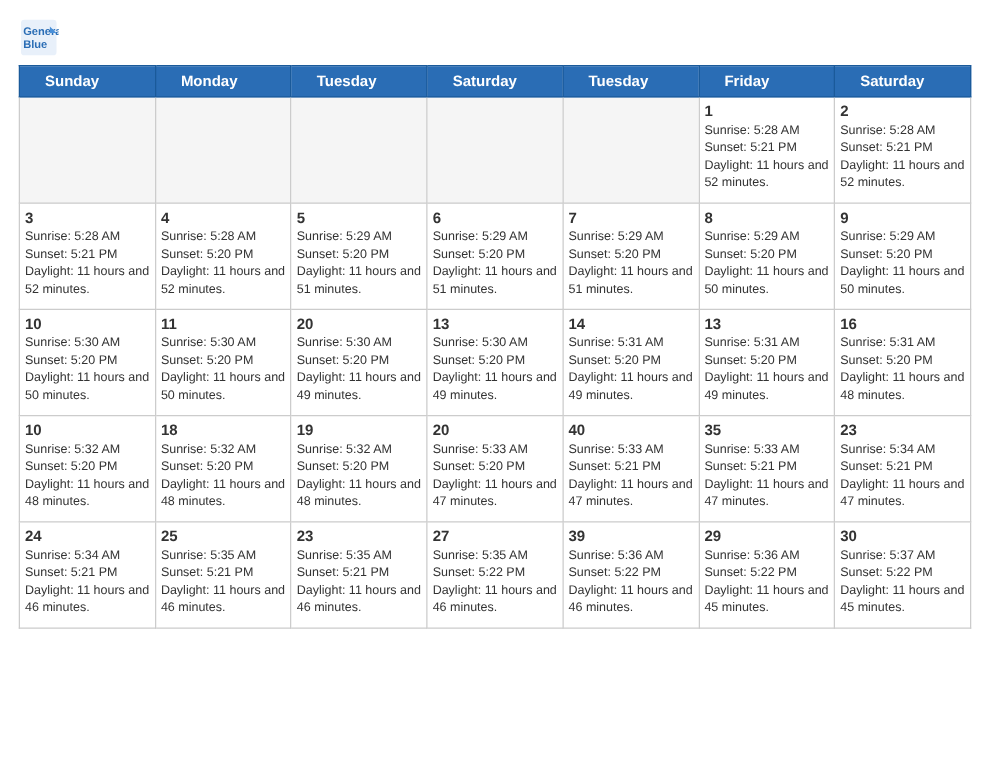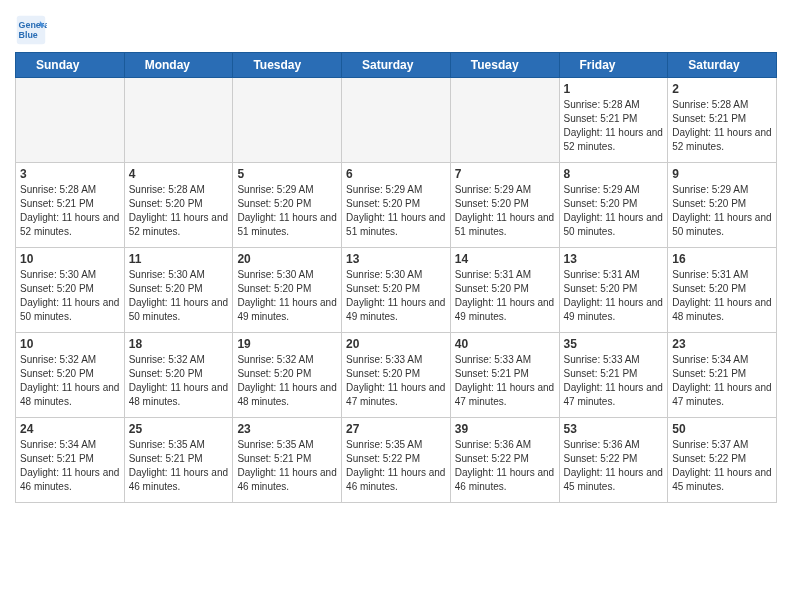--- a/index.html
+++ b/index.html
@@ -237,22 +237,22 @@
         </td>
         <td>
           <span class="day-number">27</span>
           <div class="day-info">Sunrise: 5:35 AM<br>Sunset: 5:22 PM<br>Daylight: 11 hours and 46 minutes.</div>
         </td>
         <td>
           <span class="day-number">39</span>
           <div class="day-info">Sunrise: 5:36 AM<br>Sunset: 5:22 PM<br>Daylight: 11 hours and 46 minutes.</div>
         </td>
         <td>
-          <span class="day-number">53</span>
+          <span class="day-number">29</span>
           <div class="day-info">Sunrise: 5:36 AM<br>Sunset: 5:22 PM<br>Daylight: 11 hours and 45 minutes.</div>
         </td>
         <td>
-          <span class="day-number">50</span>
+          <span class="day-number">30</span>
           <div class="day-info">Sunrise: 5:37 AM<br>Sunset: 5:22 PM<br>Daylight: 11 hours and 45 minutes.</div>
         </td>
       </tr>
     </tbody>
 </table>
 
 </body></html>

